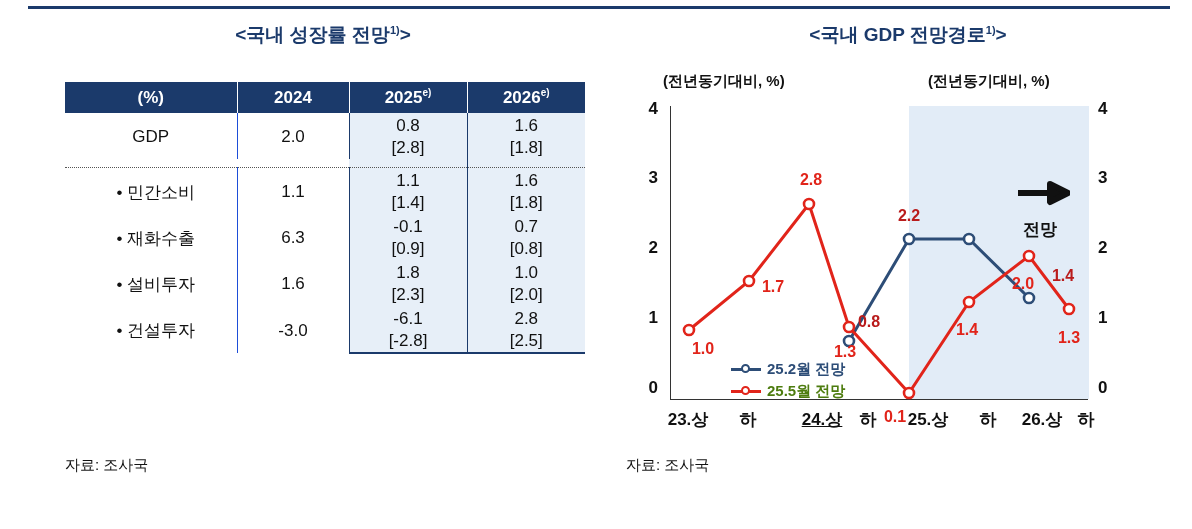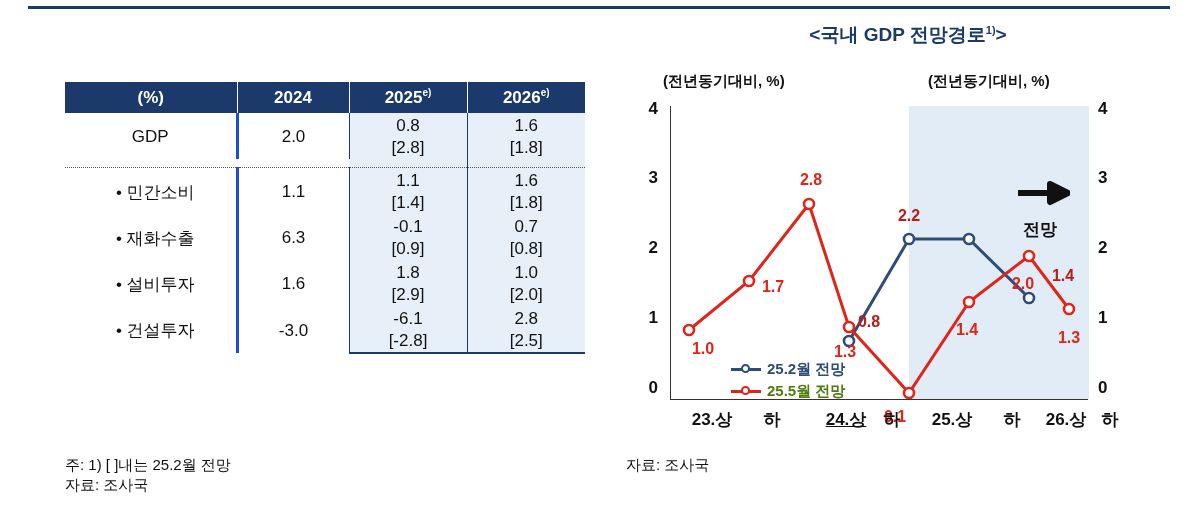--- a/index.html
+++ b/index.html
@@ -73,21 +73,21 @@
   table.fcst thead th sup { font-size: 10px; vertical-align: super; }
 
   col.c1 { width: 172px; }
   col.c2 { width: 112px; }
   col.c3 { width: 118px; }
   col.c4 { width: 118px; }
 
   td.label {
     text-align: left;
     padding-left: 14px;
-    border-right: 3px solid #1d4ed8;
+    border-right: 1px solid #1d4ed8;
   }
   td.label.indent { padding-left: 10px; }
   td.v2024 { border-right: 1px solid #1b3a6b; }
   td.v2025 { background: #e7eff8; }
   td.v2026 { background: #e7eff8; border-left: 1px solid #1b3a6b; }
 
   tr.row-top td { padding-top: 2px; }
   tr.dotted td { border-bottom: 1px dotted #555555; height: 8px; }
   tr.solid-end td { border-bottom: 2px solid #1b3a6b; }
 
@@ -142,21 +142,20 @@
   }
   .ytick.left { left: 12px; text-align: right; width: 18px; }
   .ytick.right { left: 470px; width: 18px; }
 
   .xlabels {
     position: absolute;
     left: 42px;
     top: 348px;
     width: 418px;
     height: 26px;
-    margin-left: 24px;
   }
   .xlabels span {
     position: absolute;
     font-size: 17px;
     font-weight: bold;
     color: #111111;
     transform: translateX(-50%);
     white-space: nowrap;
   }
   .dlabel {
@@ -201,20 +200,23 @@
     color: #111111;
   }
   .arrow-wrap { position: absolute; left: 345px; top: 74px; }
 </style>
 </head>
 <body>
 
 <div class="top-rule"></div>
 
 <div class="panel panel-left">
+  <div class="panel-title">
+    <span>&lt;국내 성장률 전망</span><sup>1)</sup><span>&gt;</span>
+  </div>
 
   <div class="table-wrap">
     <table class="fcst">
       <colgroup>
           <col class="c1">
           <col class="c2">
           <col class="c3">
           <col class="c4">
         </colgroup>
       <thead>
@@ -266,40 +268,39 @@
           <td class="v2026">[0.8]</td>
         </tr>
 
         <tr class="row-top">
           <td class="label indent" rowspan="2">• 설비투자</td>
           <td class="v2024" rowspan="2">1.6</td>
           <td class="v2025">1.8</td>
           <td class="v2026">1.0</td>
         </tr>
         <tr>
-          <td class="v2025">[2.9]</td>
+          <td class="v2025">[2.3]</td>
           <td class="v2026">[2.0]</td>
         </tr>
 
         <tr class="row-top">
           <td class="label indent" rowspan="2">• 건설투자</td>
           <td class="v2024" rowspan="2">-3.0</td>
           <td class="v2025">-6.1</td>
           <td class="v2026">2.8</td>
         </tr>
         <tr class="solid-end">
           <td class="v2025">[-2.8]</td>
           <td class="v2026">[2.5]</td>
         </tr>
       </tbody>
     </table>
   </div>
 
   <div class="note note-left">
-    <div>주: 1) [ ]내는 25.2월 전망</div>
     <div>자료: 조사국</div>
   </div>
 </div>
 
 <div class="panel panel-right">
   <div class="panel-title">
     <span>&lt;국내 GDP 전망경로</span><sup>1)</sup><span>&gt;</span>
   </div>
 </div>
 

